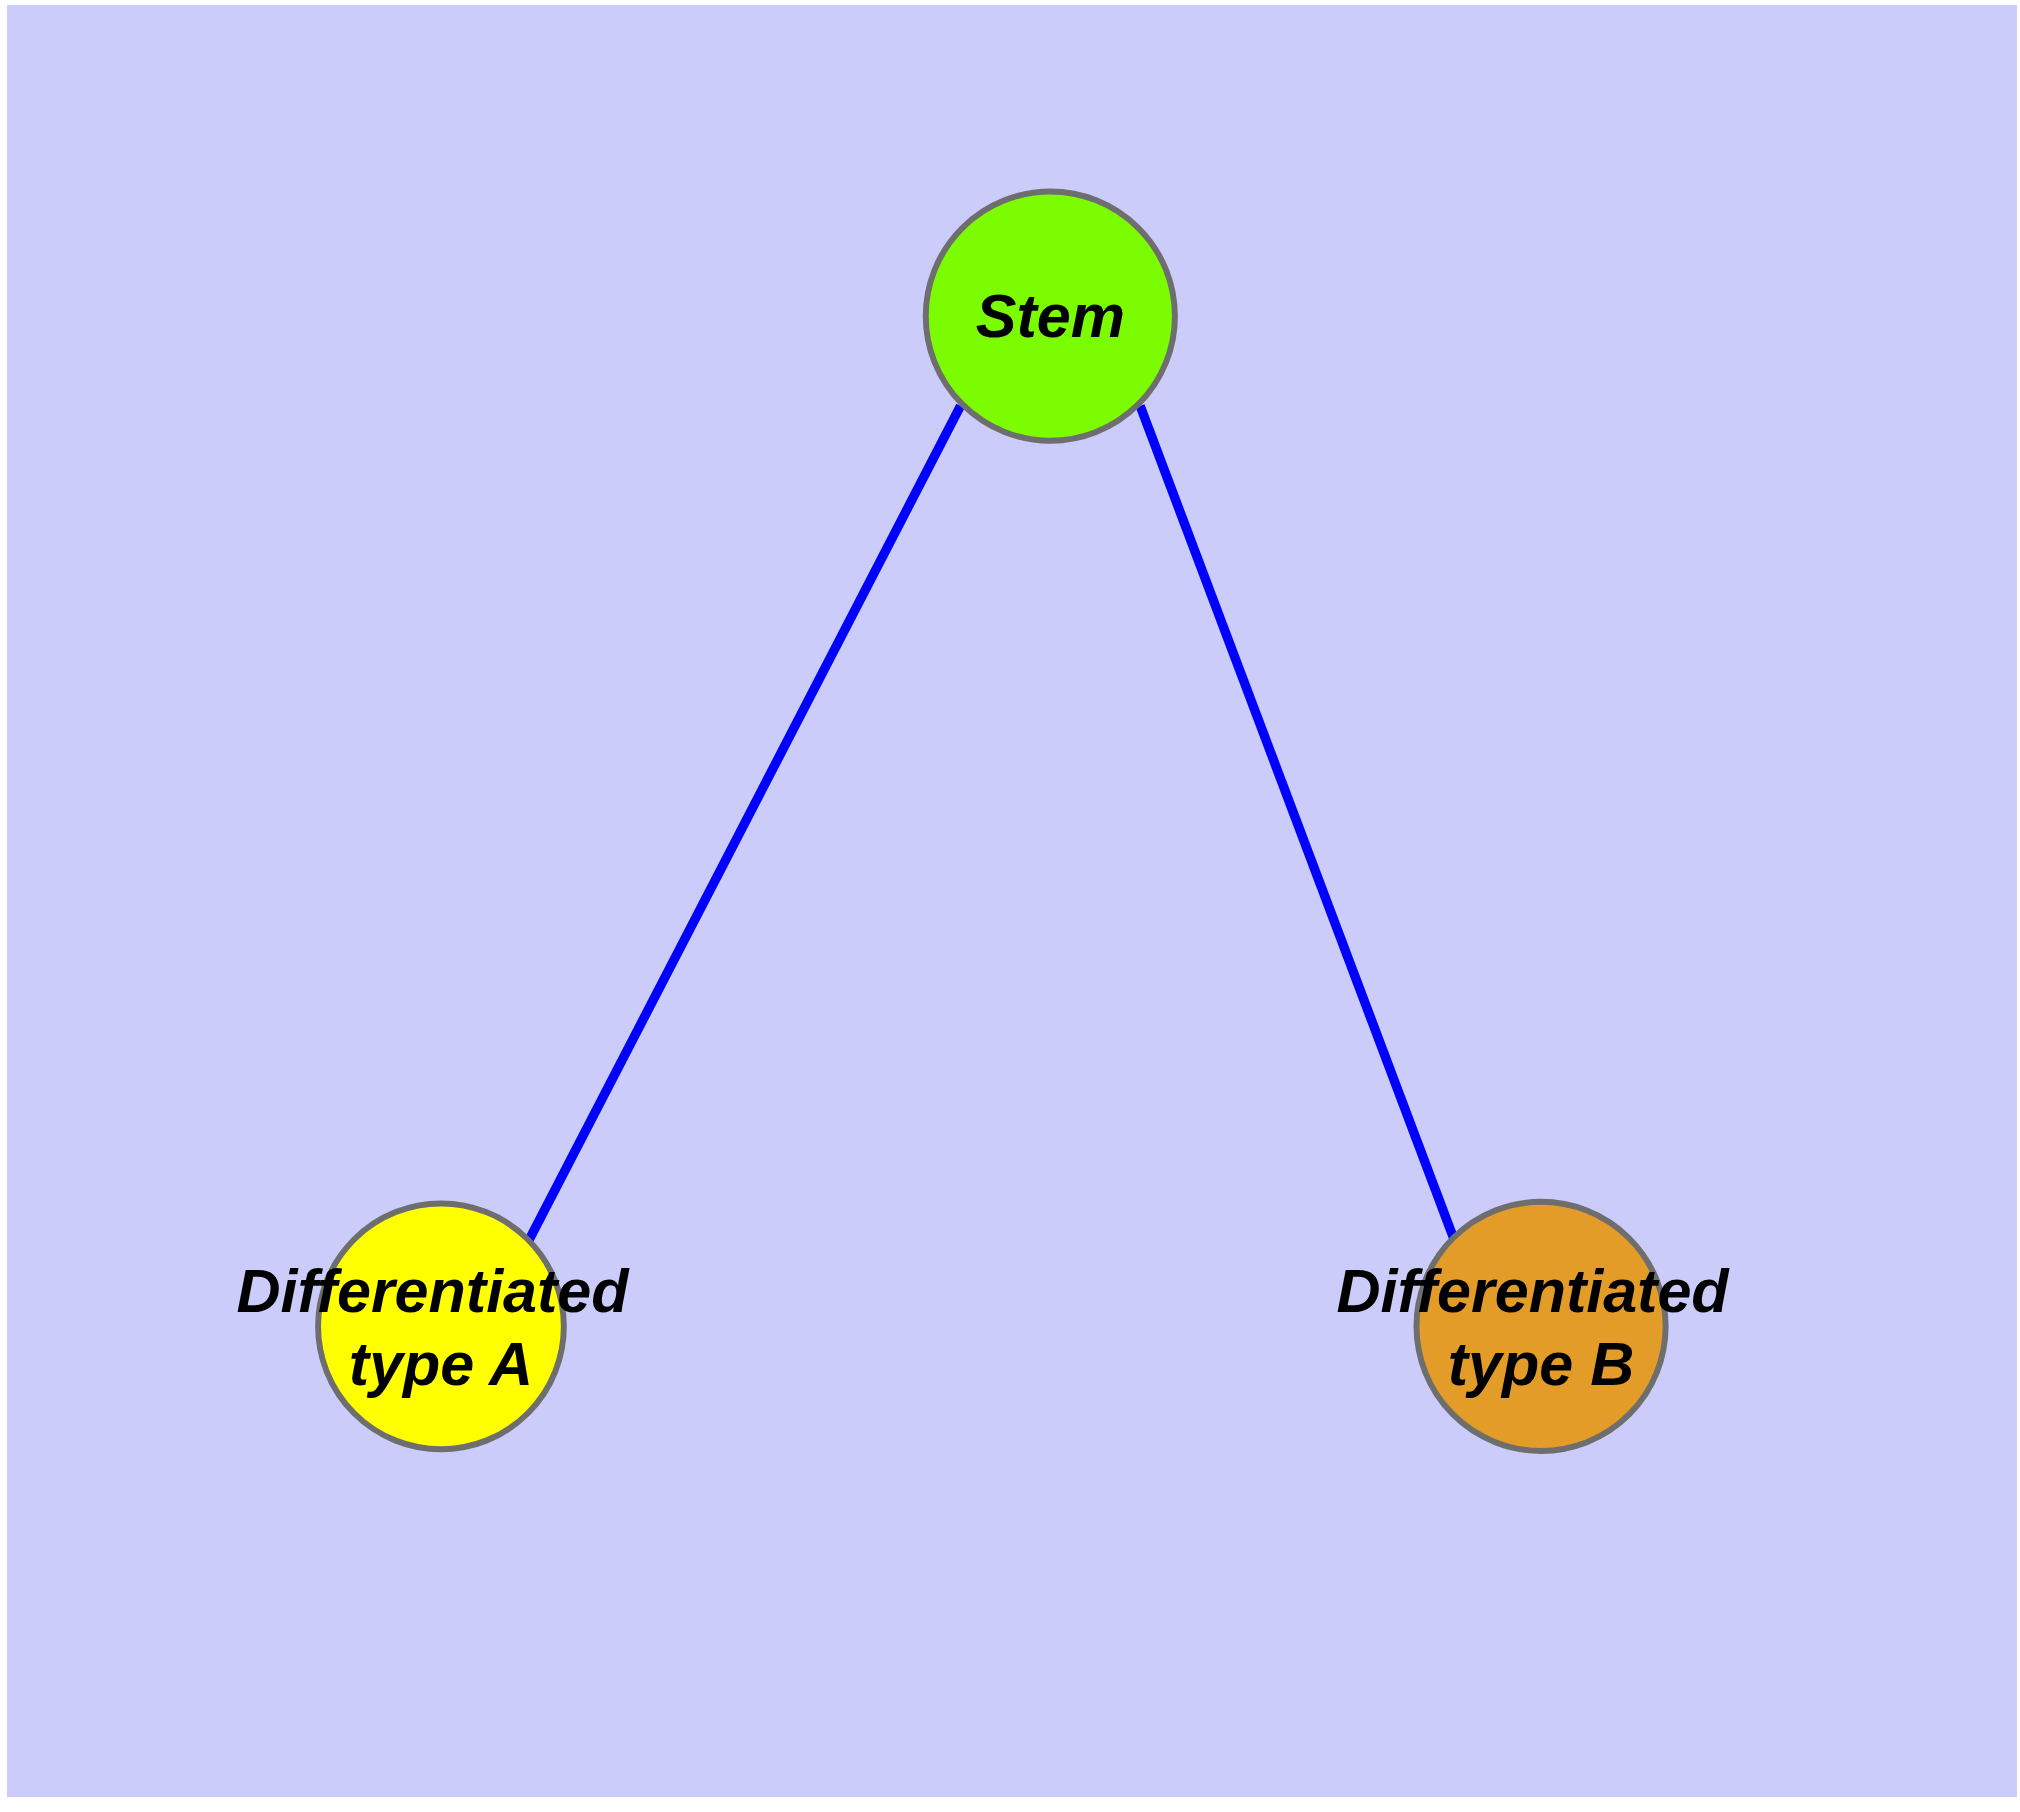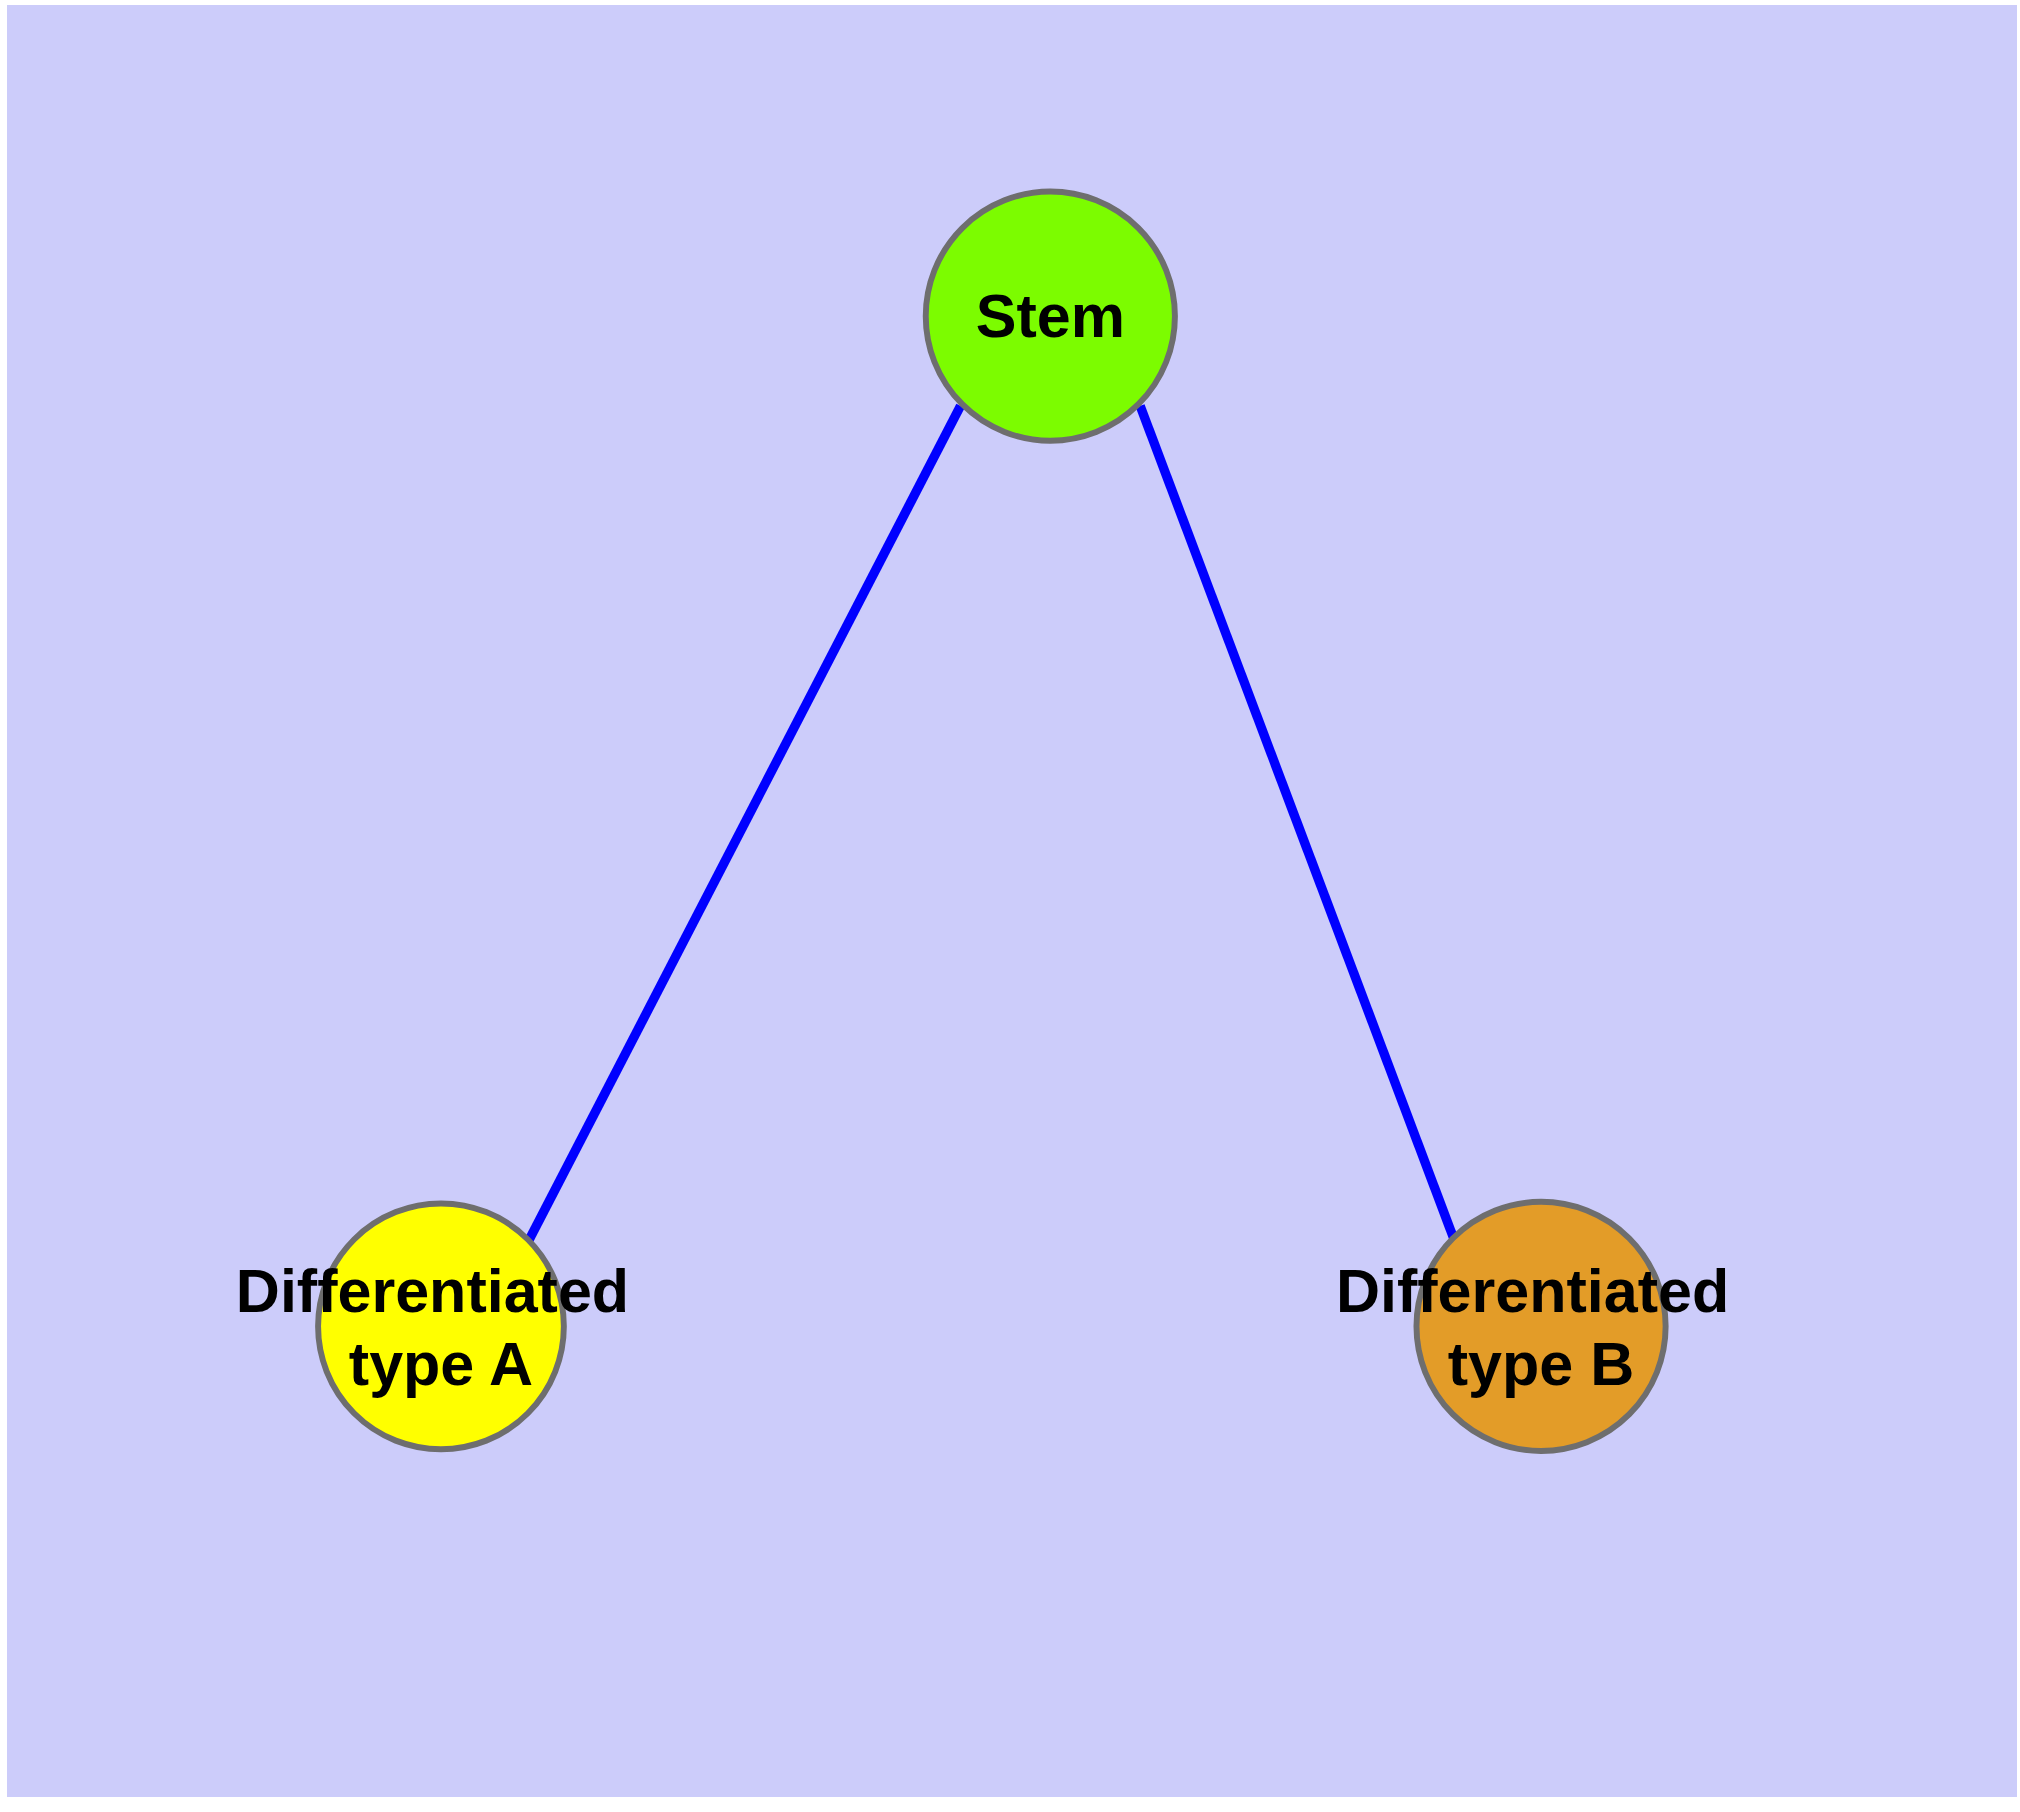--- a/index.html
+++ b/index.html
@@ -14,20 +14,21 @@
     overflow: hidden;
     font-family: "Liberation Sans", sans-serif;
   }
   #graph-canvas {
     position: absolute;
     left: 0;
     top: 0;
     width: 1936px;
     height: 1812px;
     background: #ffffff;
+    font-style: italic;
   }
   #plot-area {
     position: absolute;
     left: 6.8px;
     top: 5.1px;
     width: 2010px;
     height: 1792px;
     background: #ccccfa;
   }
   #graph-svg {

